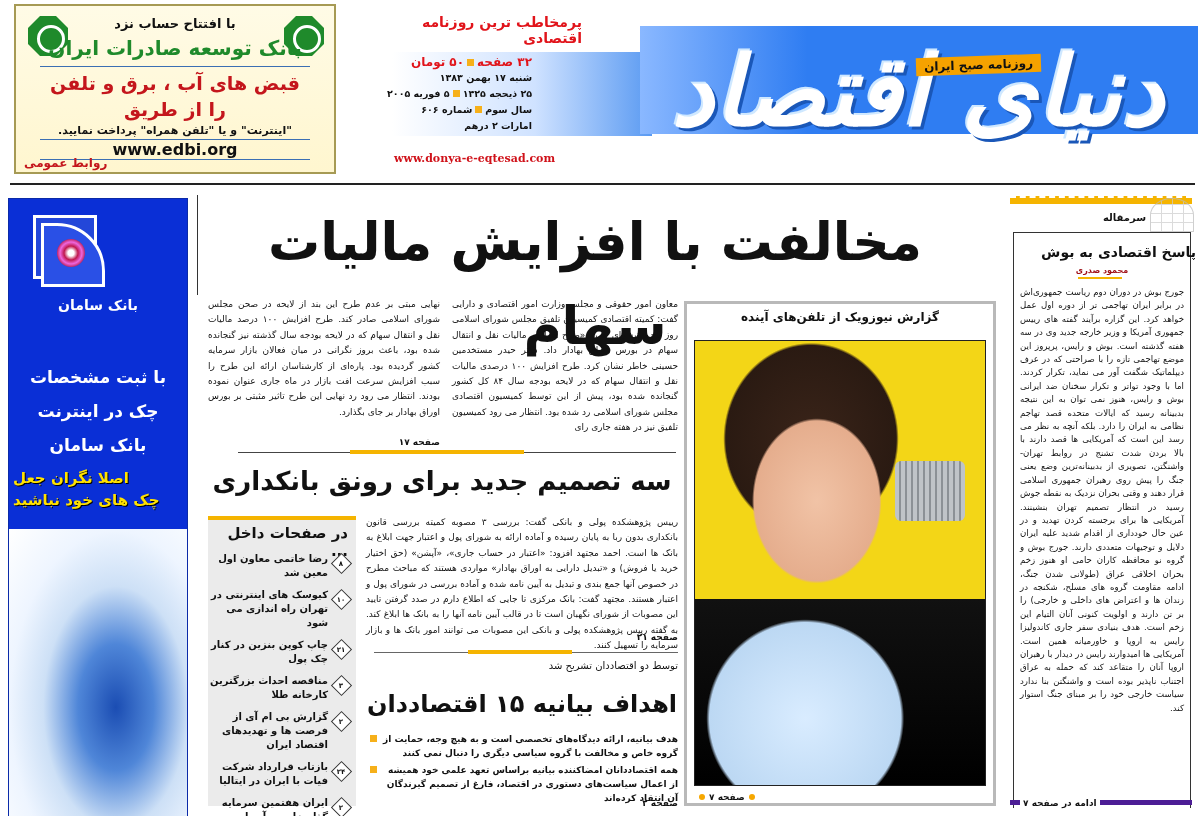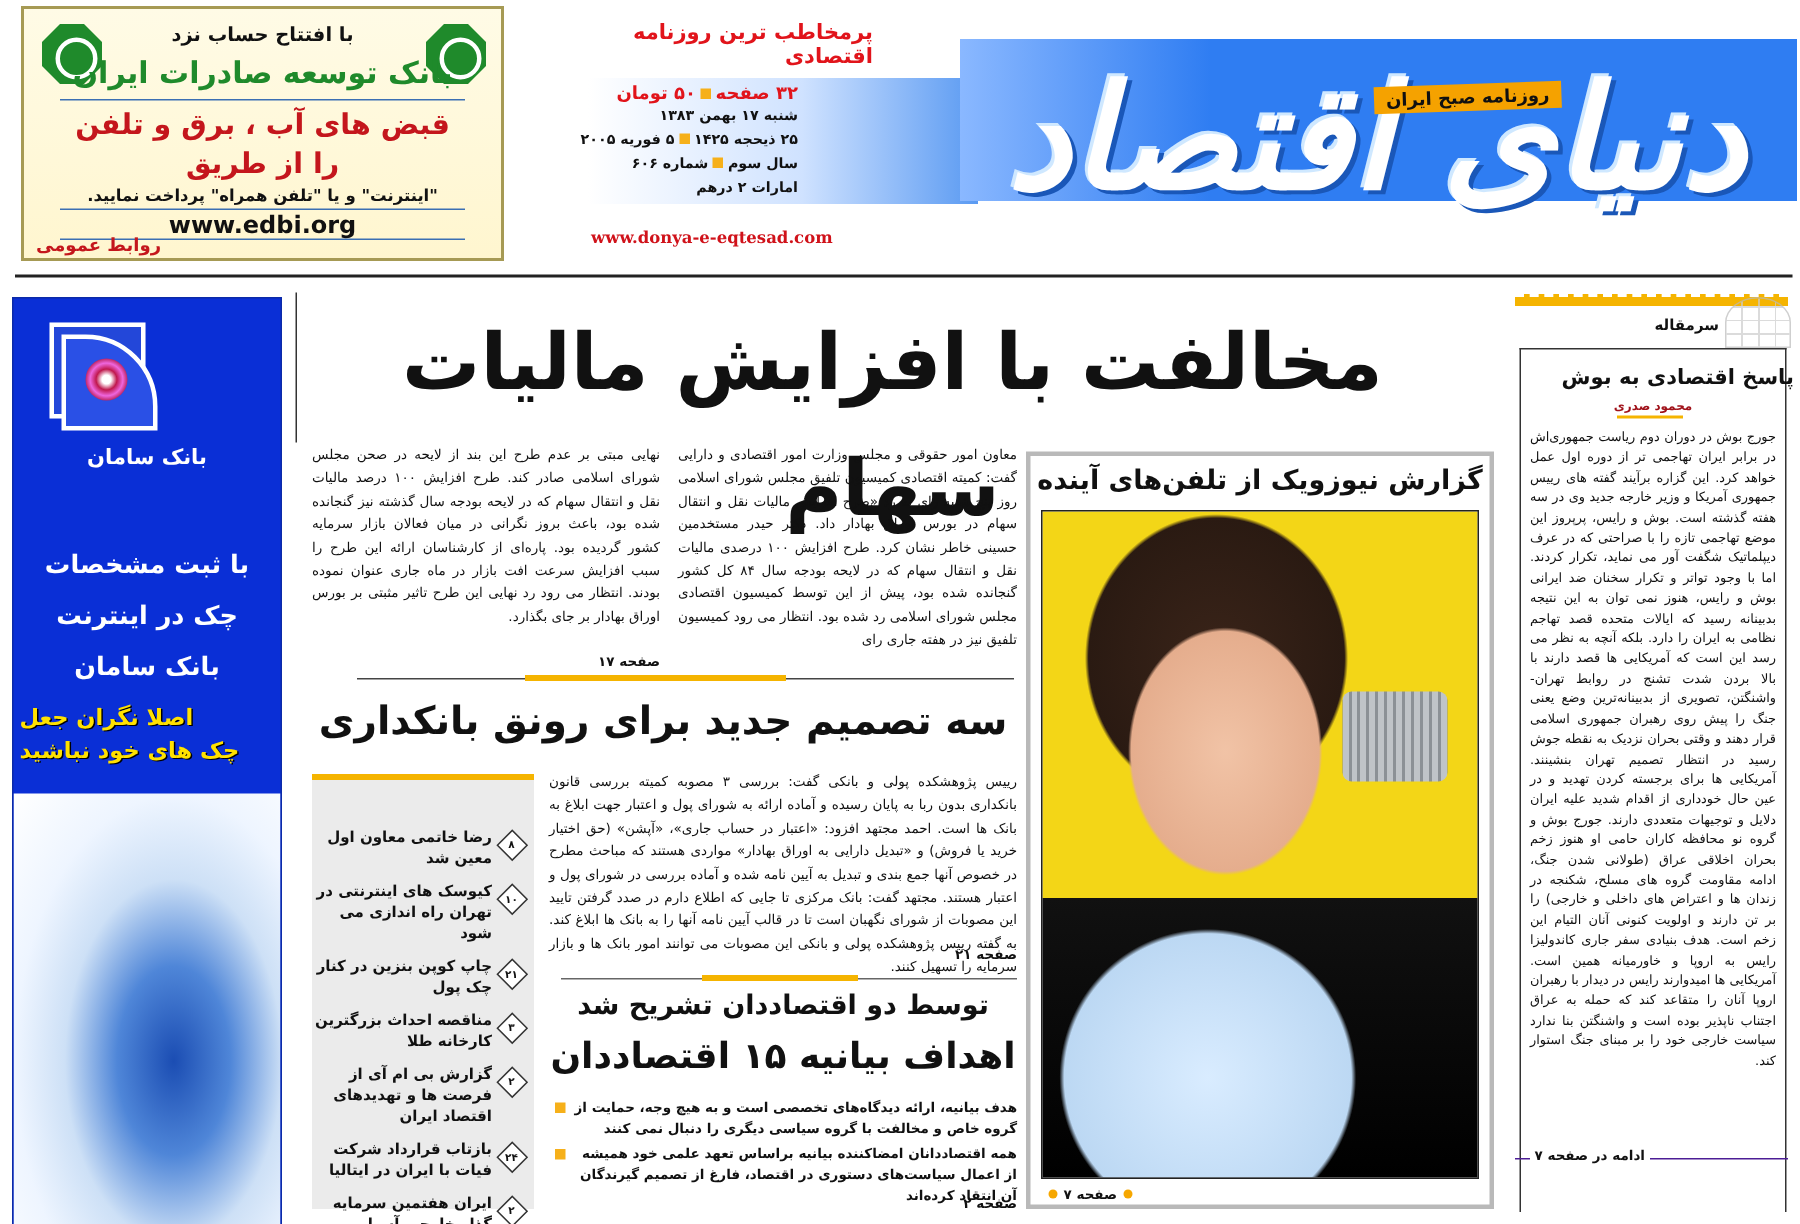--- a/index.html
+++ b/index.html
@@ -52,21 +52,21 @@
 
   .col{font-size:9px;line-height:15.4px;direction:rtl;text-align:justify;color:#111}
   .pg{font-size:9px;font-weight:bold;direction:rtl;text-align:right}
 
   #lead-right{left:452px;top:297px;width:226px}
   #lead-left{left:208px;top:297px;width:232px}
   #lead-left-pg{left:208px;top:437px;width:232px}
 
   
   #photo-box{left:684px;top:301px;width:312px;height:505px;border:3px solid #b9b9b9;background:#fff}
-  #photo-title{position:absolute;left:0;right:0;top:6px;text-align:center;font-size:18px;font-weight:bold;direction:rtl}
+  #photo-title{position:absolute;left:0;right:0;top:6px;text-align:center;font-size:12px;font-weight:bold;direction:rtl}
   #photo{position:absolute;left:7px;top:36px;width:292px;height:446px;background:
      radial-gradient(ellipse 36% 30% at 42% 36%,#f1c3a6 0%,#e5ad8d 60%,transparent 62%),
      radial-gradient(ellipse 42% 30% at 40% 22%,#3a2419 0%,#2a1a12 70%,transparent 72%),
      radial-gradient(ellipse 55% 36% at 38% 85%,#d9ecff 0%,#bcd8f3 60%,transparent 62%),
      linear-gradient(#f3d617 0%,#f3d617 58%,#111 58%,#000 100%);border:1px solid #222}
   #photo .can{position:absolute;left:200px;top:120px;width:70px;height:60px;border-radius:6px;background:repeating-linear-gradient(90deg,#bfc4c8 0 4px,#8b9196 4px 6px)}
   #photo-pg{position:absolute;left:8px;bottom:1px;font-size:9px;font-weight:bold;direction:rtl}
   .dot{display:inline-block;width:6px;height:6px;background:#f6a700;border-radius:50%;margin:0 4px}
 
   
@@ -81,38 +81,38 @@
   #index-title{position:absolute;right:8px;top:4px;font-size:15px;font-weight:bold;direction:rtl}
   #index ul{position:absolute;right:4px;left:2px;top:32px;list-style:none}
   #index li{display:flex;flex-direction:row-reverse;align-items:flex-start;margin-bottom:8px}
   .num{flex:0 0 15px;height:15px;border:1px solid #333;transform:rotate(45deg);margin:4px 3px 0 6px;display:flex;align-items:center;justify-content:center;background:#fff}
   .num span{transform:rotate(-45deg);font-size:7px;font-weight:bold}
   .itxt{font-size:10px;font-weight:bold;line-height:14px;direction:rtl;text-align:right}
 
   
   #sep2{left:374px;top:652px;width:304px;height:1px;background:#666}
   #sep2y{left:468px;top:650px;width:104px;height:4px;background:#f5b400}
-  #kicker3{left:366px;top:660px;width:312px;font-size:18px;font-weight:bold;direction:rtl;text-align:center}
+  #kicker3{left:366px;top:660px;width:312px;font-size:10px;font-weight:normal;direction:rtl;}
   #head3{left:366px;top:682px;width:312px;font-size:24px;font-weight:bold;direction:rtl;text-align:center;line-height:44px}
   #bul3{left:366px;top:732px;width:312px}
   #bul3 li{list-style:none;display:flex;flex-direction:row-reverse;font-size:9px;font-weight:bold;line-height:14px;direction:rtl;text-align:right;margin-bottom:3px}
   #bul3 li .b{flex:0 0 7px;height:7px;background:#f6b01a;margin:3px 0 0 4px}
   #bul3-pg{left:366px;top:798px;width:312px}
 
   
   #ed-dash{left:1010px;top:196px;width:182px;height:8px;background:#f5b400;border-top:2px dashed #fff}
   #ed-globe{left:1150px;top:198px;width:44px;height:34px;border:1px solid #bbb;border-radius:50% 50% 0 0;background:
      repeating-linear-gradient(90deg,transparent 0 10px,#ccc 10px 11px),repeating-linear-gradient(0deg,transparent 0 8px,#ccc 8px 9px);opacity:.7}
   #ed-label{left:1010px;top:212px;width:136px;font-size:10px;font-weight:bold;direction:rtl;text-align:right}
   #ed-box{left:1013px;top:232px;width:178px;height:576px;border:1px solid #333;border-bottom:none}
   #ed-title{left:1013px;top:244px;width:211px;font-size:14px;font-weight:bold;direction:rtl;text-align:center}
   #ed-author{left:1013px;top:266px;width:178px;font-size:8px;font-weight:bold;color:#a0121a;direction:rtl;text-align:center}
   #ed-author-line{left:1078px;top:277px;width:44px;height:2px;background:#f5b400}
   #ed-body{left:1020px;top:286px;width:164px;font-size:8.6px;line-height:13.4px;text-indent:0}
-  #ed-foot{left:1010px;top:772px;width:182px;height:14px;border-top:1px solid #4c1d95}
+  #ed-foot{left:1010px;top:800px;width:182px;height:14px;border-top:5px solid #4c1d95}
   #ed-foot span{position:absolute;left:10px;top:-7px;background:#fff;padding:0 3px;font-size:9px;font-weight:bold;direction:rtl}
 </style>
 </head>
 <body>
 
 <div id="ad-top" class="abs">
   <div class="logo" style="left:12px"></div>
   <div class="logo" style="right:10px"></div>
   <div class="l1">با افتتاح حساب نزد</div>
   <div class="l2">بانک توسعه صادرات ایران</div>
@@ -176,20 +176,21 @@
   <div id="photo-pg"><span class="dot"></span><span>صفحه ۷</span><span class="dot"></span></div>
 </div>
 
 <div id="sep1" class="abs"></div>
 <div id="sep1y" class="abs"></div>
 <h2 id="head2" class="abs">سه تصمیم جدید برای رونق بانکداری</h2>
 <p id="body2" class="abs col">رییس پژوهشکده پولی و بانکی گفت: بررسی ۳ مصوبه کمیته بررسی قانون بانکداری بدون ربا به پایان رسیده و آماده ارائه به شورای پول و اعتبار جهت ابلاغ به بانک ها است. احمد مجتهد افزود: «اعتبار در حساب جاری»، «آپشن» (حق اختیار خرید یا فروش) و «تبدیل دارایی به اوراق بهادار» مواردی هستند که مباحث مطرح در خصوص آنها جمع بندی و تبدیل به آیین نامه شده و آماده بررسی در شورای پول و اعتبار هستند. مجتهد گفت: بانک مرکزی تا جایی که اطلاع دارم در صدد گرفتن تایید این مصوبات از شورای نگهبان است تا در قالب آیین نامه آنها را به بانک ها ابلاغ کند. به گفته رییس پژوهشکده پولی و بانکی این مصوبات می توانند امور بانک ها و بازار سرمایه را تسهیل کنند.</p>
 <div id="body2-pg" class="abs pg">صفحه ۲۱</div>
 
 <div id="index" class="abs">
+  <div id="index-title">در صفحات داخل ...</div>
   <ul>
     <li>
         <div class="num">
           <span>۸</span>
         </div>
         <div class="itxt">رضا خاتمی معاون اول معین شد</div>
       </li>
     <li>
         <div class="num">
           <span>۱۰</span>

